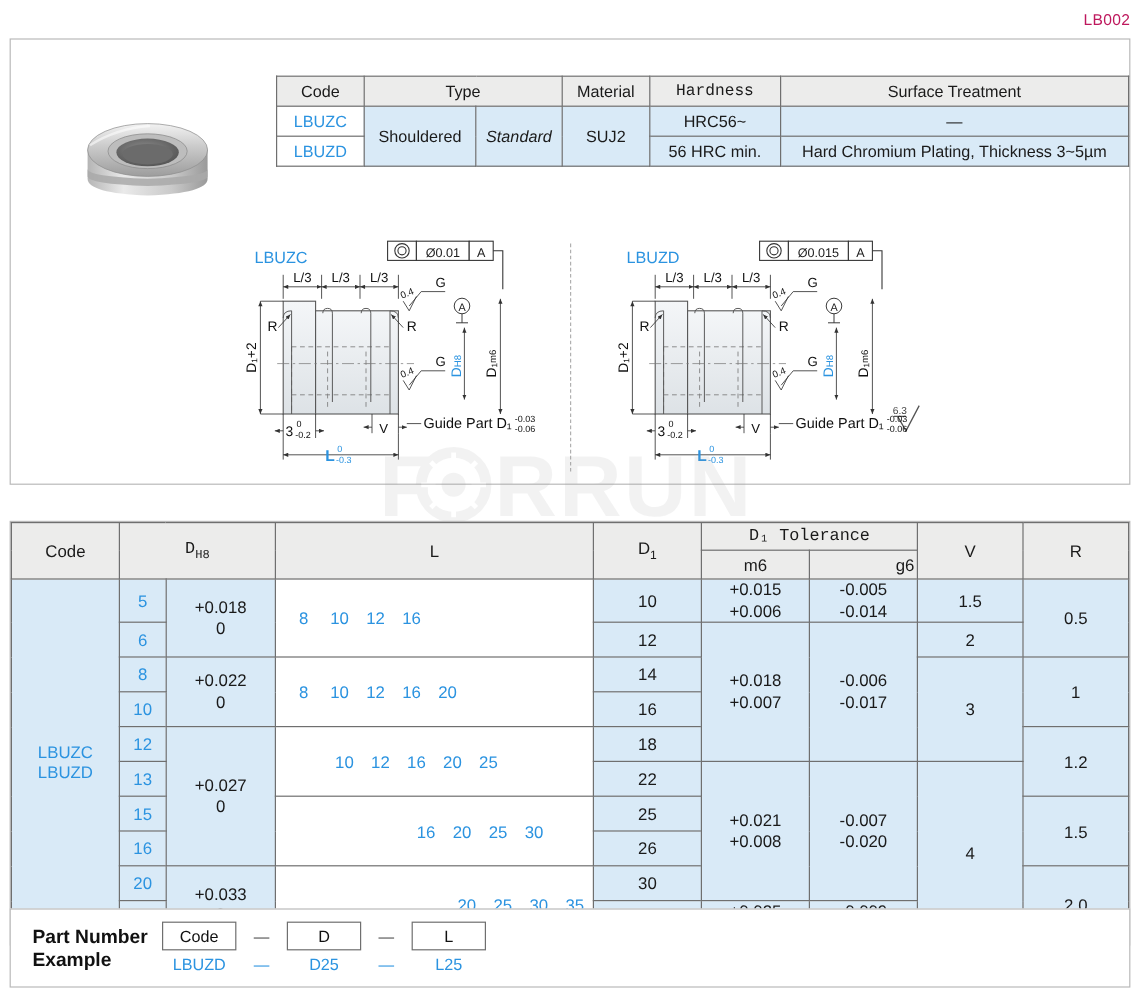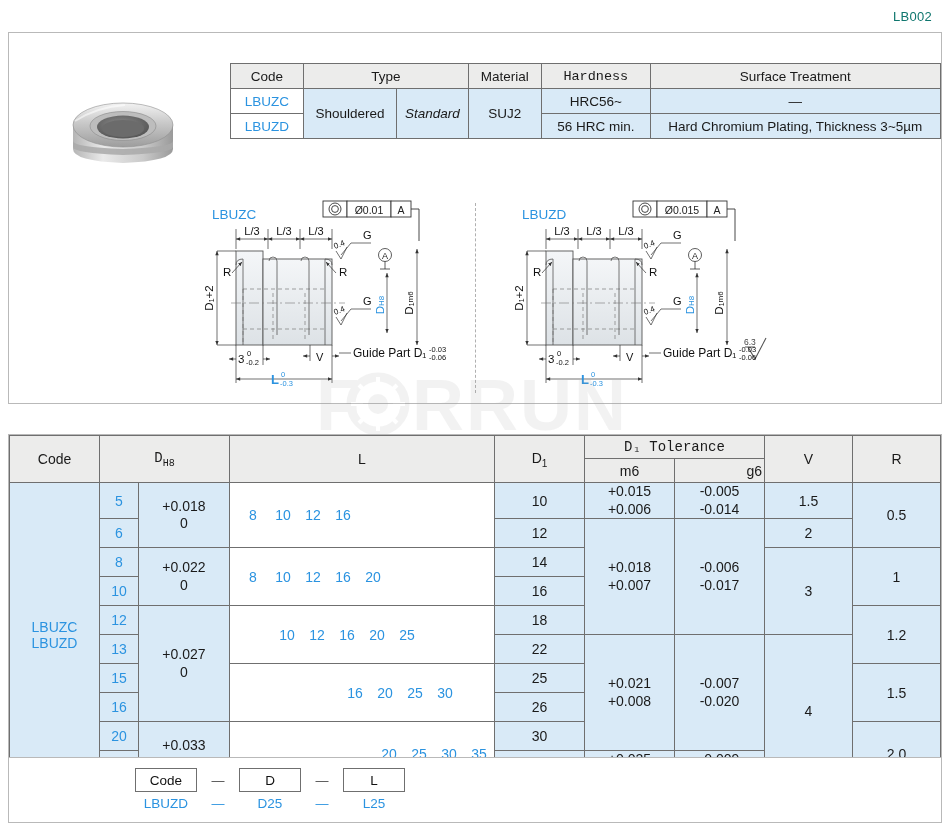--- a/index.html
+++ b/index.html
@@ -9,22 +9,22 @@
     background: #ffffff;
     font-family: "Liberation Sans", sans-serif;
     color: #1a1a1a;
     position: relative;
     overflow: hidden;
   }
   .page { position: relative; width: 950px; height: 835px; }
 
   
   .page-code {
-    position: absolute; top: 9px; right: 18px;
-    font-size: 13px; color: #0f766e; letter-spacing: .3px;
+    position: absolute; top: 9px; right: 8px;
+    font-size: 13px; color: #be185d; letter-spacing: .3px;
   }
 
   
   .top-panel {
     position: absolute; left: 8px; top: 32px;
     width: 934px; height: 372px;
     border: 1px solid #b9b9b9; background: #fff;
   }
 
   
@@ -624,20 +624,24 @@
             <td class="white blue-text" rowspan="1">25</td>
             <td>35</td>
             <td rowspan="1" class="tol2">+0.025<br>+0.009</td>
             <td rowspan="1" class="tol2">-0.009<br>-0.025</td>
           </tr>
         </tbody>
     </table>
   </div>
 
   <div class="pn-wrap">
+    <div class="pn-label">
+      <span>Part Number</span><br>
+      <span>Example</span>
+    </div>
     <div class="pn-row">
       <div class="pn-box">Code</div>
       <div class="pn-dash">—</div>
       <div class="pn-box">D</div>
       <div class="pn-dash">—</div>
       <div class="pn-box">L</div>
     </div>
     <div class="pn-row2">
       <div class="pn-val">LBUZD</div>
       <div class="pn-dash2">—</div>

